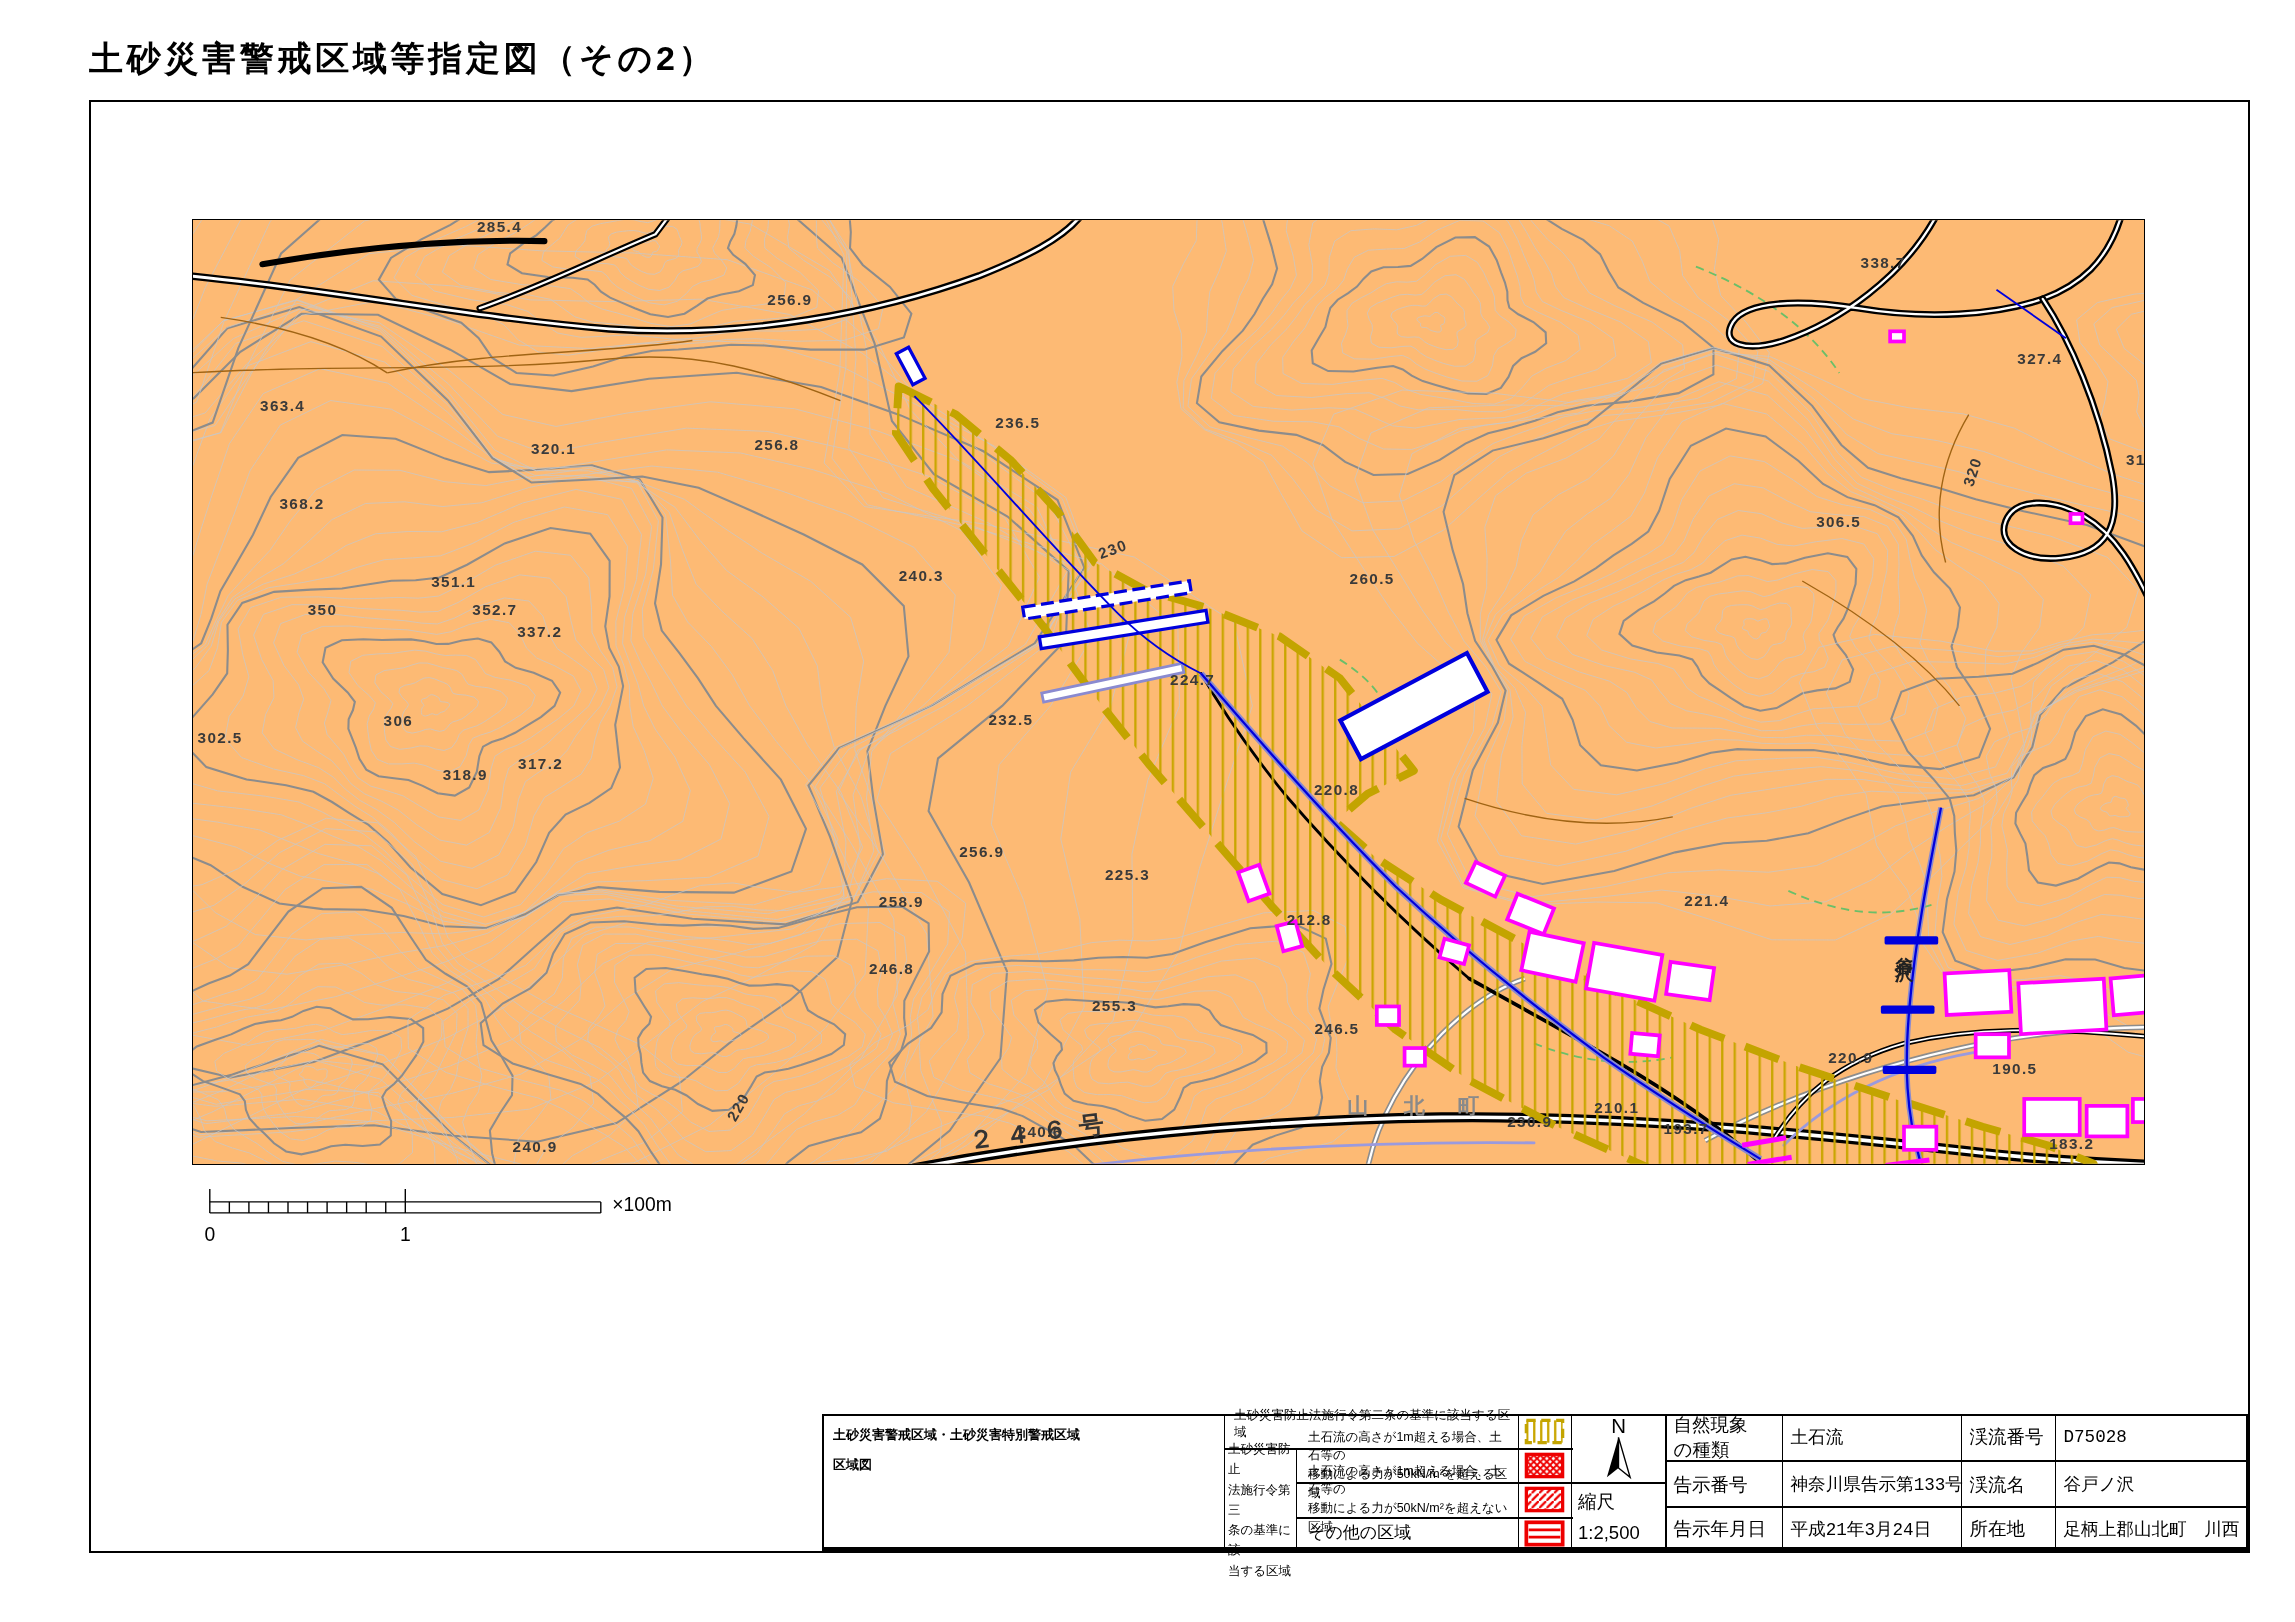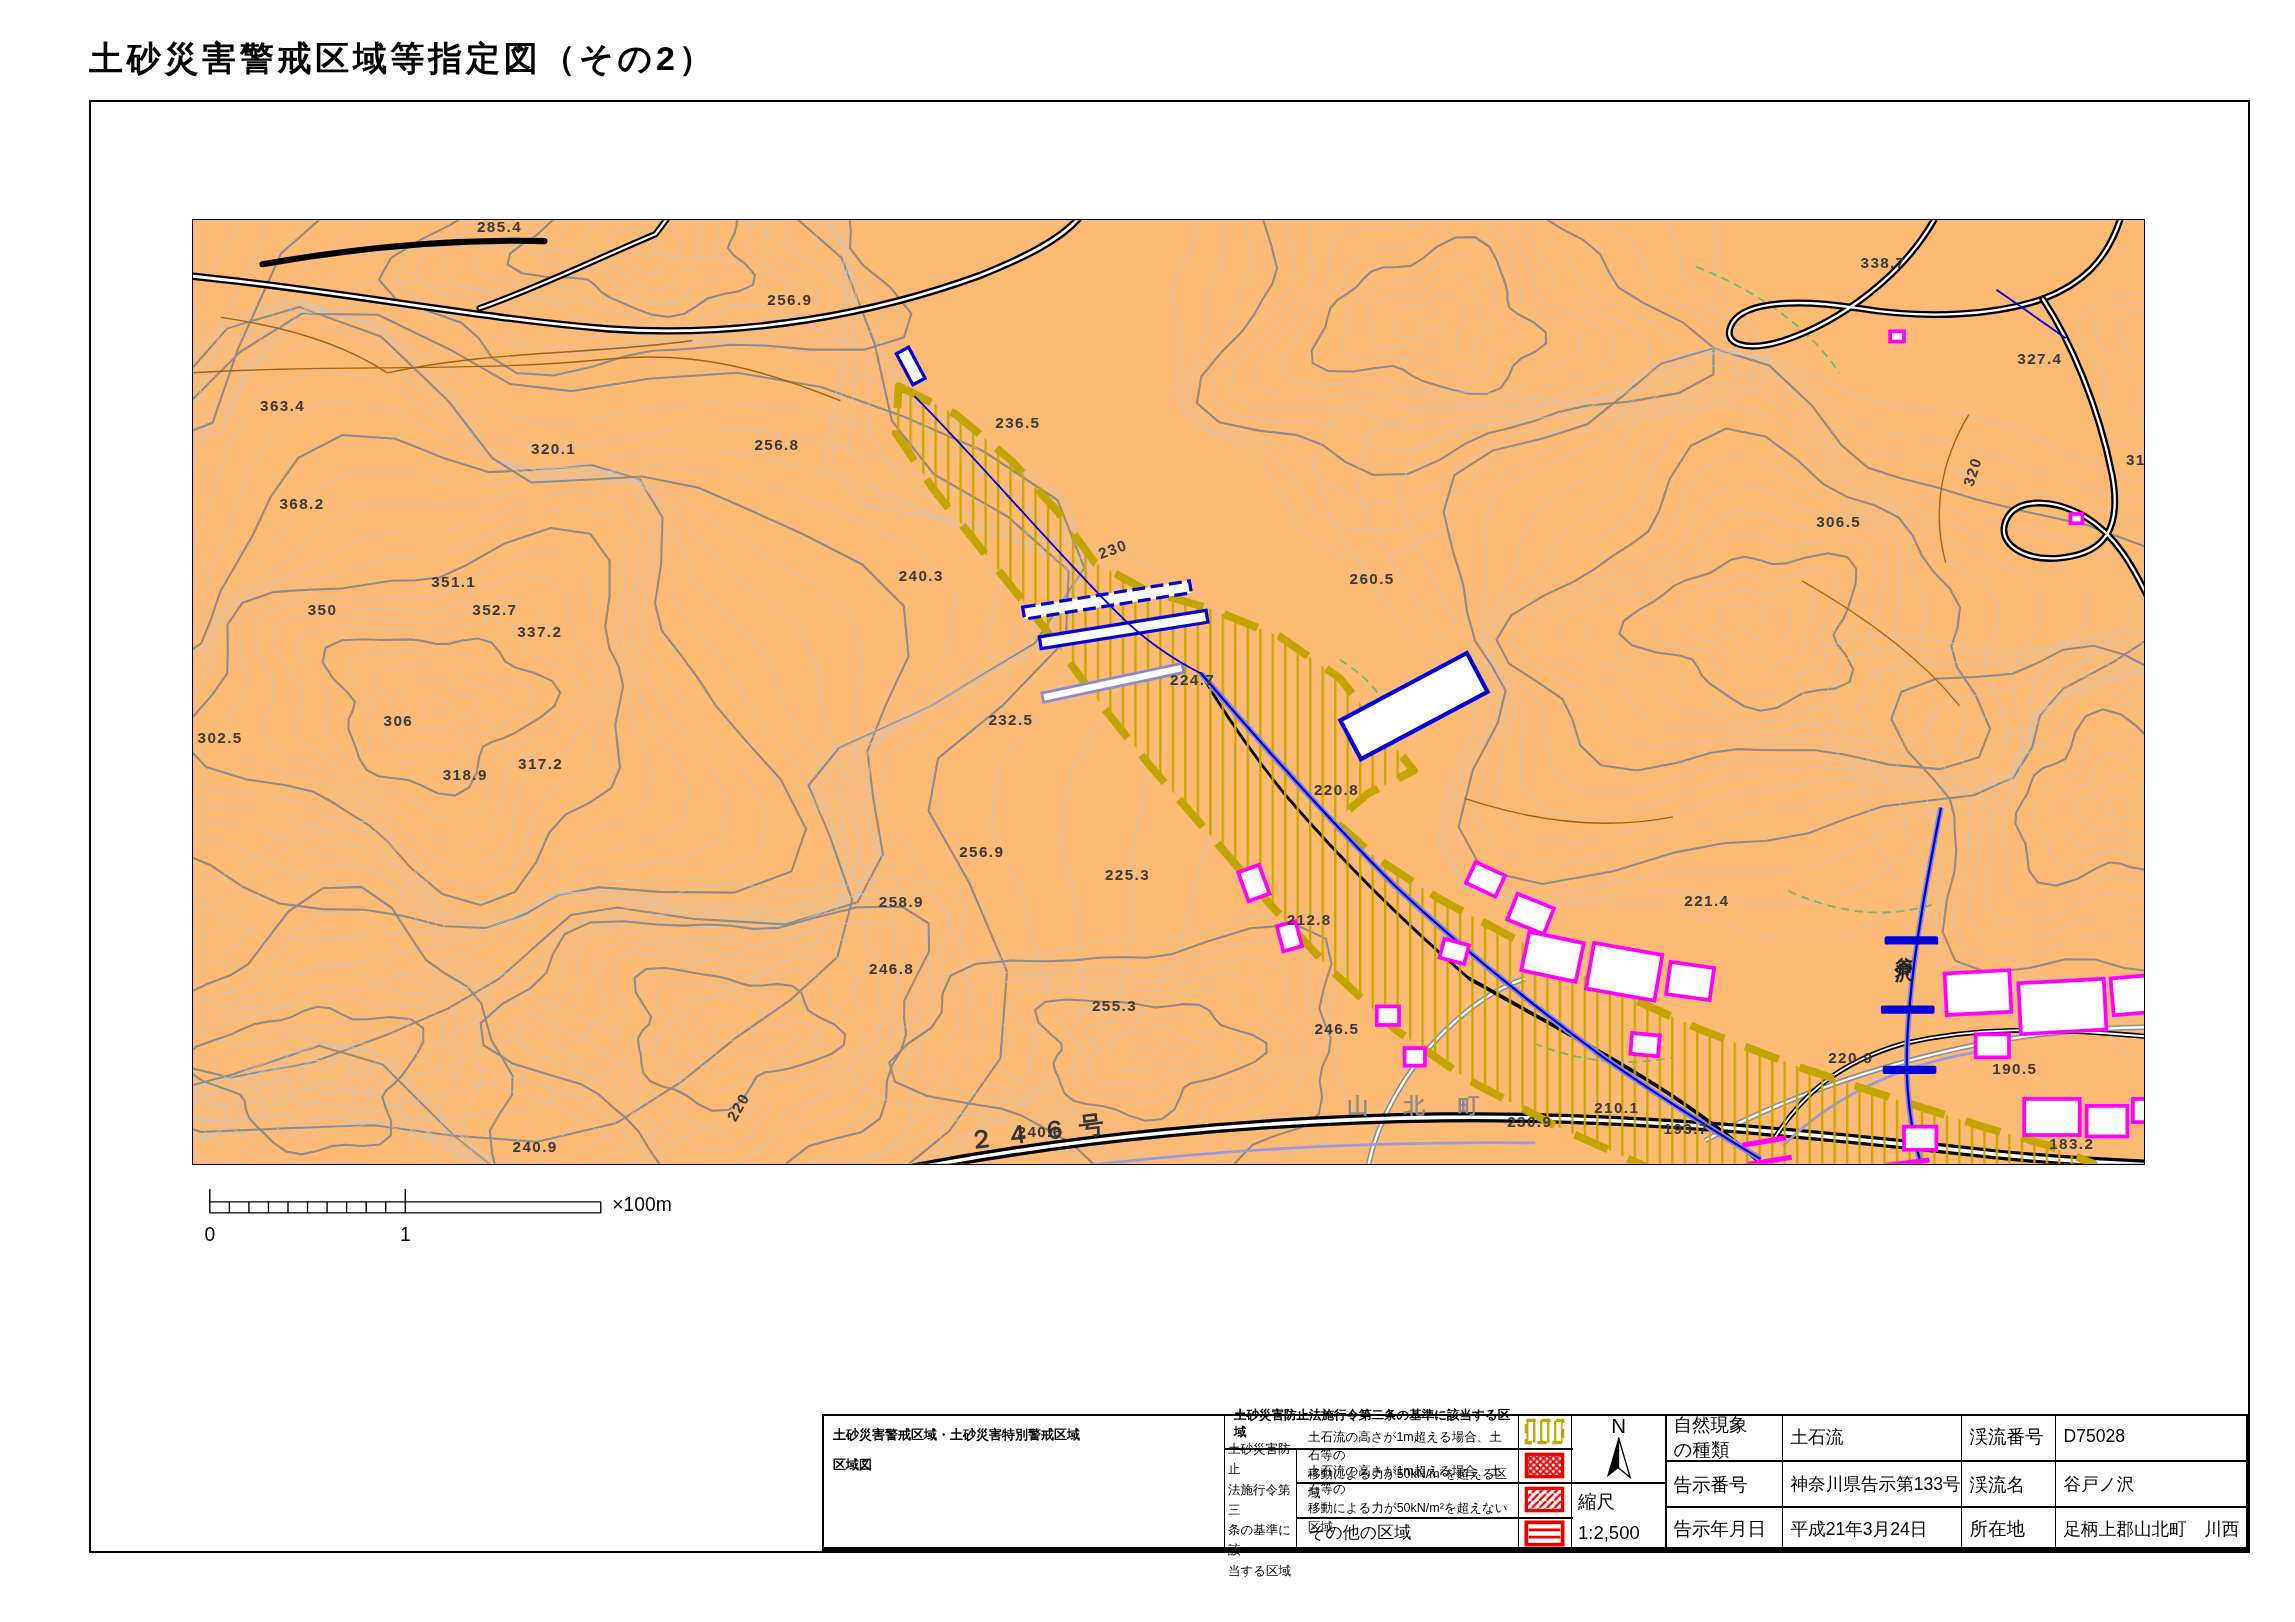--- a/index.html
+++ b/index.html
@@ -10,30 +10,30 @@
   #page-title{left:89px;top:36px;width:2160px;text-align:left;font-size:34px;font-weight:bold;letter-spacing:3.7px;}
   #map-wrap{left:192px;top:219px;width:1951px;height:944px;border:1.9px solid #000;background:#fdba74;font-weight:bold;}
   #map-wrap svg{display:block;}
   
   #scalebar{left:194px;top:1189px;width:648px;height:69px;}
   
   .hline,.vline{position:absolute;background:#000;}
   .cell{position:absolute;display:flex;align-items:center;}
   .pre{white-space:pre-line;}
   #lg-title{left:833px;top:1420px;width:384px;height:127px;font-size:13px;font-weight:bold;line-height:2.3;display:block;}
-  #lg-row1{left:1234px;top:1414px;width:278px;height:20px;font-size:12.5px;font-weight:bold;}
+  #lg-row1{left:1234px;top:1414px;width:278px;height:20px;font-size:12.5px;}
   #lg-group{left:1228px;top:1448px;width:67px;height:102px;font-size:12.5px;line-height:1.62;margin-top:11px;}
   #lg-over{left:1308px;top:1448px;width:205px;height:34px;font-size:12.5px;line-height:1.5;}
   #lg-under{left:1308px;top:1482px;width:205px;height:34px;font-size:12.5px;line-height:1.5;}
   #lg-other{left:1308px;top:1517px;width:205px;height:31px;font-size:17px;}
   .symcell{position:absolute;left:1518px;width:53px;display:flex;align-items:center;justify-content:center;}
   #compass-cell{left:1571px;top:1416px;width:94px;height:65px;display:flex;align-items:flex-start;justify-content:center;}
   #scale-cell{left:1578px;top:1487px;width:86px;height:60px;font-size:18.5px;line-height:1.65;display:block;}
   .ilabel{font-size:18.5px;padding-left:6.5px;}
-  .ivalue{font-size:17.6px;padding-left:6.5px;}
+  .ivalue{font-size:17.6px;padding-left:6.5px;font-family:Liberation Mono, monospace;}
   text{font-family:"Liberation Sans","DejaVu Sans",sans-serif;}
 </style>
 </head>
 <body>
 
 <div class="abs" id="page-title">土砂災害警戒区域等指定図（その2）</div>
 <div class="abs" id="doc-border"></div>
 
 <div class="abs" id="map-wrap">
 <svg id="map" width="1951" height="944" viewBox="0 0 4219 2040">

